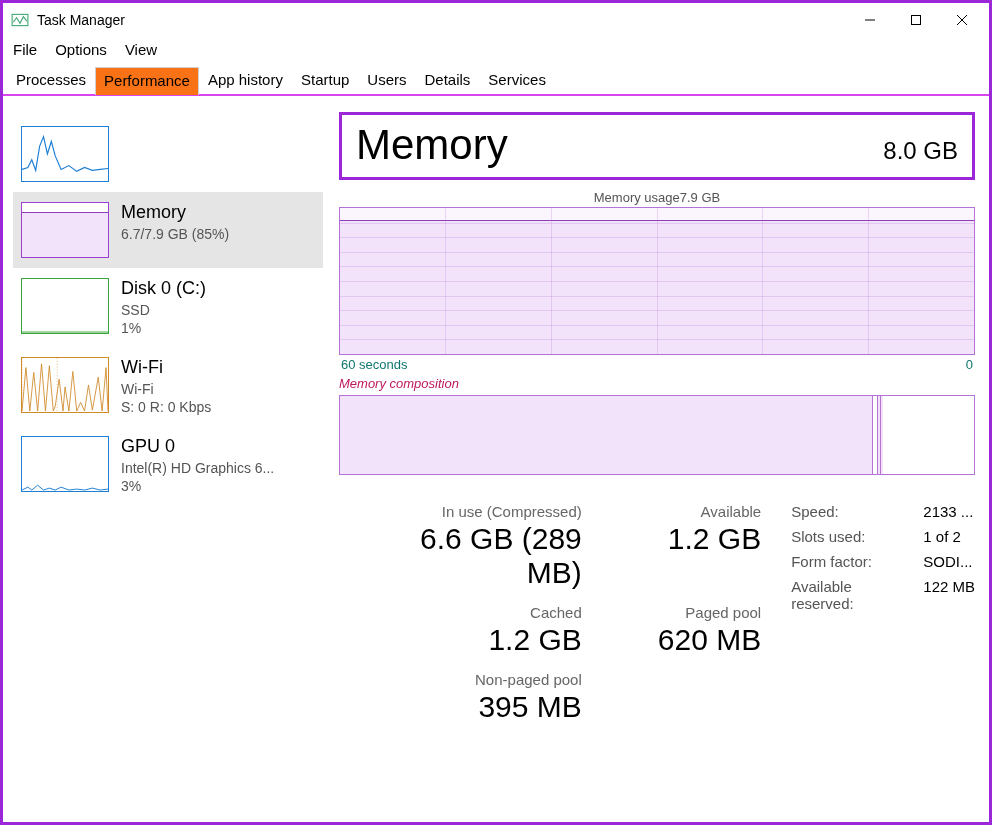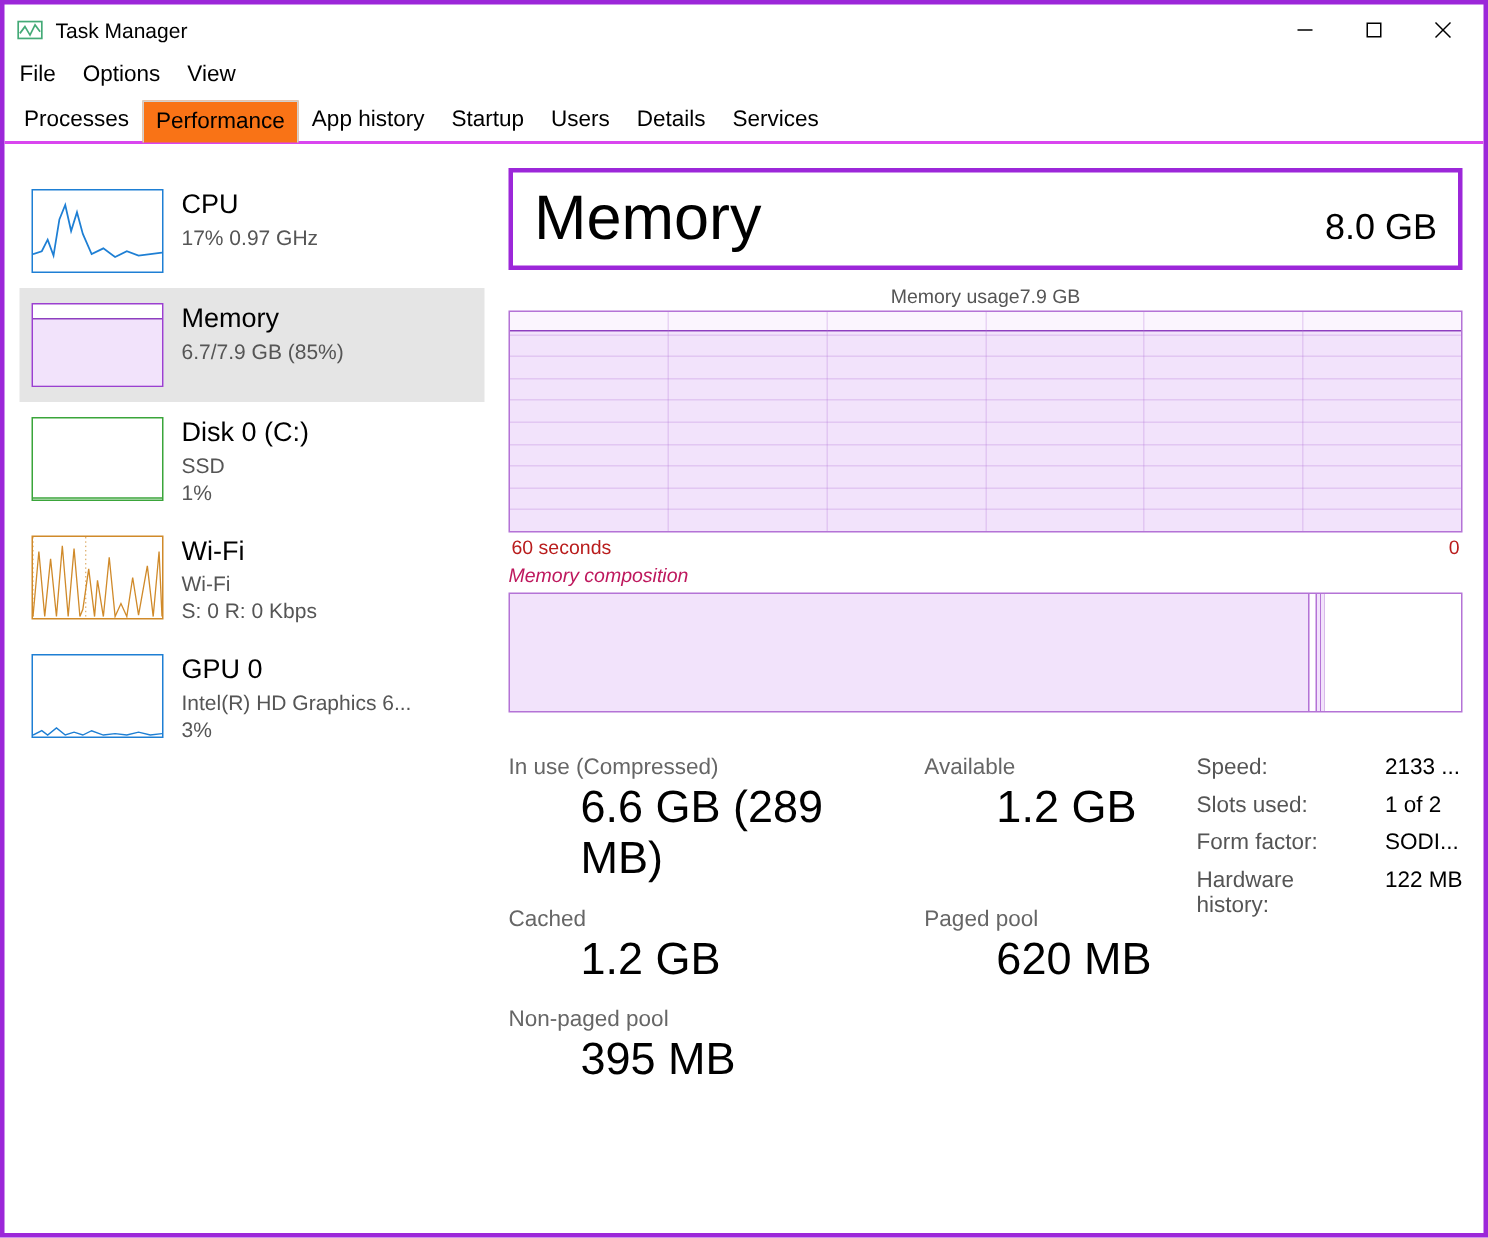--- a/index.html
+++ b/index.html
@@ -143,21 +143,21 @@
   .mem-line {
     position: absolute; top: 12px; left:0; right:0; height:0;
     border-top: 1.5px solid #8e3fc0;
   }
   .mem-fill {
     position: absolute; top:13px; left:0; right:0; bottom:0;
     background: #f2e3fb;
   }
   .chart-bot-row {
     display: flex; justify-content: space-between;
-    font-size: 13px; color: #b91c1c; padding: 2px 2px 0 2px;
+    font-size: 13px; color: #0f766e; padding: 2px 2px 0 2px;
   }
   .comp-label {
     font-size: 13px; color: #be185d; margin-top: 4px; margin-bottom: 4px; font-style: italic;
   }
   .comp-bar {
     height: 80px;
     border: 1px solid #b473d6;
     position: relative;
     background: #fff;
   }
@@ -177,20 +177,21 @@
     display: flex;
     gap: 30px;
     margin-top: 28px;
   }
   .stats-left {
     display: grid;
     grid-template-columns: auto auto;
     column-gap: 28px;
     row-gap: 14px;
     align-content: start;
+    text-align: right;
   }
   .stat-block { min-width: 130px; }
   .stat-label { font-size: 15px; color: #666; margin-bottom: 2px; }
   .stat-value { font-size: 30px; font-weight: 400; margin-left: 48px; }
   .stats-right {
     display: grid;
     grid-template-columns: auto auto;
     column-gap: 18px;
     row-gap: 8px;
     font-size: 15px;
@@ -247,24 +248,20 @@
 
 <div class="content">
 
   <div class="perf-list">
 
     <div class="perf-item">
       <div class="thumb" style="border-color:#1e7fd4">
         <svg class="mini-line" viewBox="0 0 88 56" preserveAspectRatio="none">
           <polyline points="0,44 6,42 10,34 14,45 18,20 22,10 26,28 30,15 34,30 40,44 48,40 56,46 64,42 72,45 80,44 88,43" fill="none" stroke="#1e7fd4" stroke-width="1.2"></polyline>
         </svg>
-      </div>
-      <div class="perf-labels">
-        <span class="perf-title">CPU</span>
-        <span class="perf-sub">17%  0.97 GHz</span>
       </div>
     </div>
 
     <div class="perf-item selected">
       <div class="thumb" style="border-color:#9b40d0">
         <div style="position:absolute;left:0;right:0;top:9px;bottom:0;background:#f2e3fb"></div>
         <div style="position:absolute;left:0;right:0;top:9px;height:0;border-top:1.5px solid #8e3fc0"></div>
       </div>
       <div class="perf-labels">
         <span class="perf-title">Memory</span>
@@ -380,19 +377,19 @@
           <div class="stat-value">395 MB</div>
         </div>
       </div>
       <div class="stats-right">
         <span>Speed:</span>
         <span class="v">2133 ...</span>
         <span>Slots used:</span>
         <span class="v">1 of 2</span>
         <span>Form factor:</span>
         <span class="v">SODI...</span>
-        <span>Hardware history:</span>
+        <span>Available reserved:</span>
         <span class="v">122 MB</span>
       </div>
     </div>
 
   </div>
 </div>
 
 </body></html>

